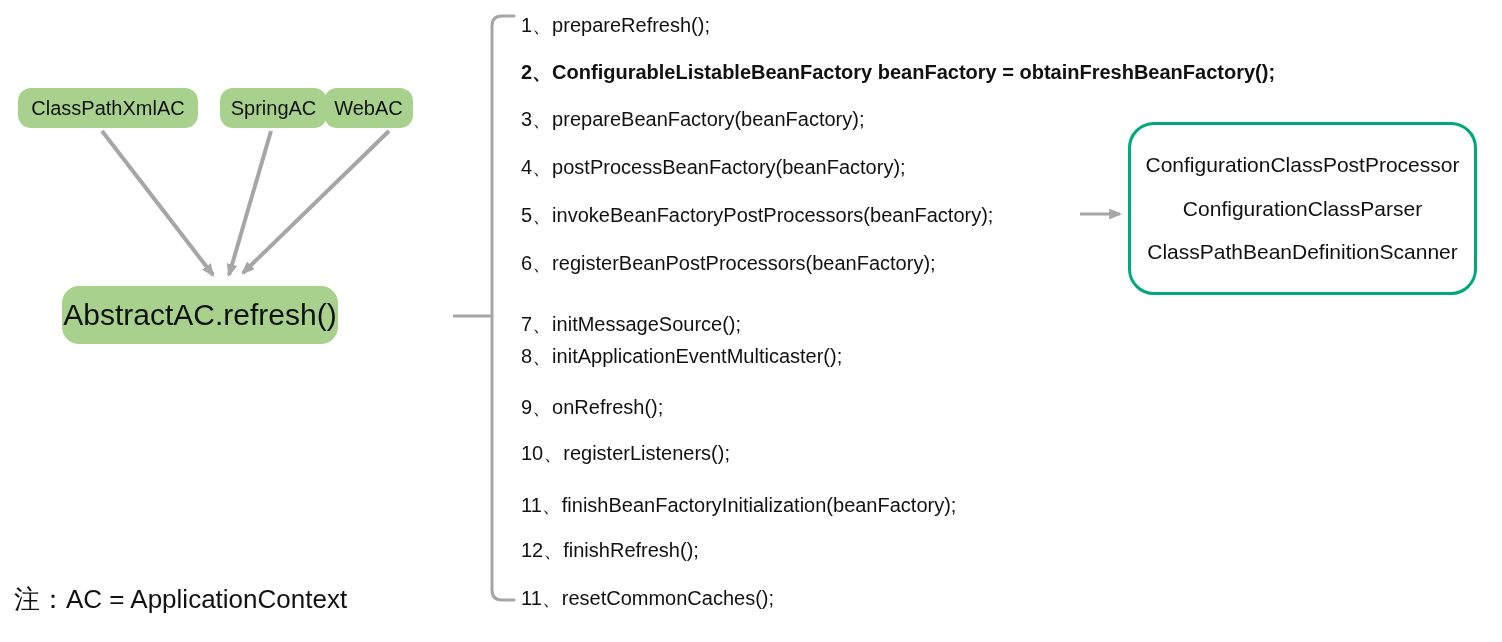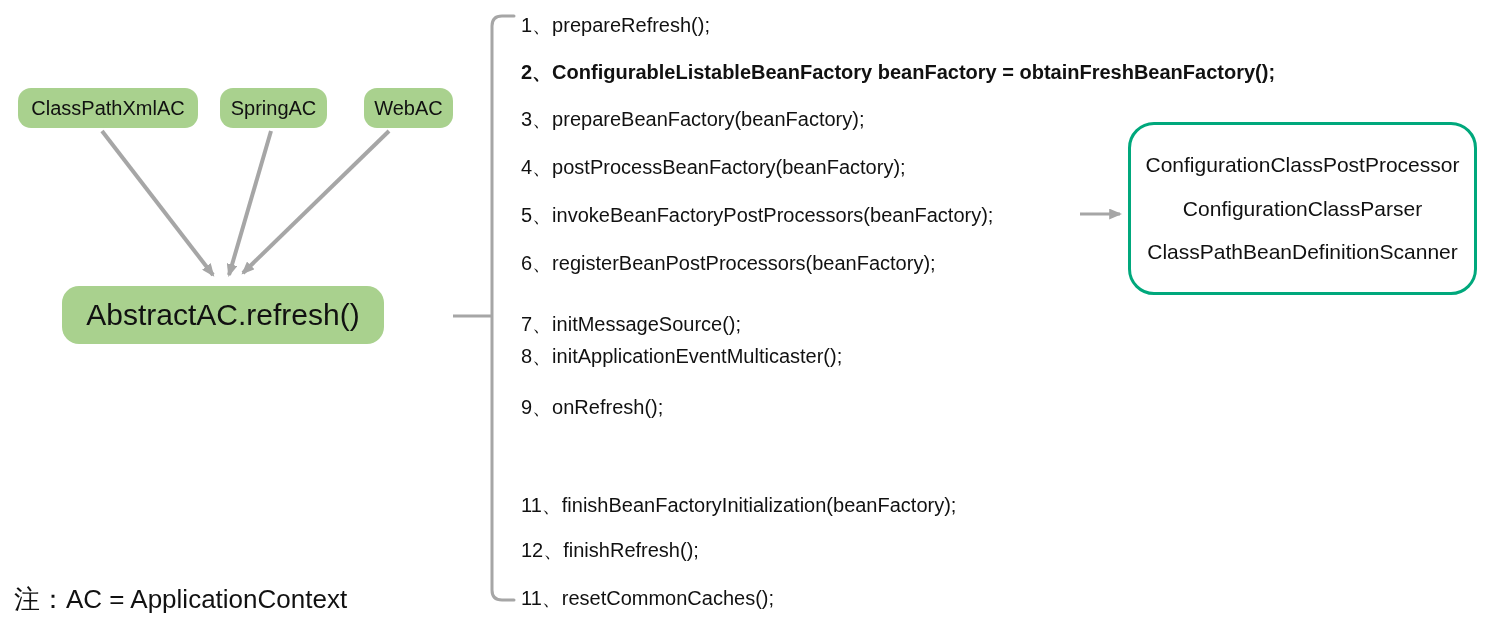--- a/index.html
+++ b/index.html
@@ -113,33 +113,34 @@
 
     <path class="arrow" d="M 514 16 L 502 16 Q 492 16 492 26 L 492 590 Q 492 600 502 600 L 514 600" stroke-width="3" stroke-linecap="round"></path>
 
     <line class="arrow" x1="1080" y1="214" x2="1120" y2="214" stroke-width="3" marker-end="url(#arrowhead)"></line>
   </svg>
 
   <div class="node small" style="left:18px;top:88px;width:180px;">ClassPathXmlAC</div>
 
   <div class="node small" style="left:220px;top:88px;width:107px;">SpringAC</div>
 
-  <div class="node small" style="left:364px;top:88px;width:89px;">WebAC</div>
+  <div class="node small" style="left:324px;top:88px;width:89px;">WebAC</div>
 
-  <div class="node big" style="left:62px;top:286px;width:322px;">AbstractAC.refresh()</div>
+  <div class="node big" style="left:62px;top:286px;width:276px;">AbstractAC.refresh()</div>
 
   <div class="step" style="top:10px;">1、prepareRefresh();</div>
   <div class="step" style="top:57px;font-weight:bold;">2、ConfigurableListableBeanFactory beanFactory = obtainFreshBeanFactory();</div>
   <div class="step" style="top:104px;">3、prepareBeanFactory(beanFactory);</div>
   <div class="step" style="top:152px;">4、postProcessBeanFactory(beanFactory);</div>
   <div class="step" style="top:200px;">5、invokeBeanFactoryPostProcessors(beanFactory);</div>
   <div class="step" style="top:248px;">6、registerBeanPostProcessors(beanFactory);</div>
   <div class="step" style="top:295px;margin-top:14px;">7、initMessageSource();</div>
   <div class="step" style="top:341px;">8、initApplicationEventMulticaster();</div>
   <div class="step" style="top:392px;">9、onRefresh();</div>
+  <div class="step" style="top:438px;">10、registerListeners();</div>
   <div class="step" style="top:490px;">11、finishBeanFactoryInitialization(beanFactory);</div>
   <div class="step" style="top:535px;">12、finishRefresh();</div>
   <div class="step" style="top:583px;">11、resetCommonCaches();</div>
 
   <div class="processor-box">
     <div class="processor-line">ConfigurationClassPostProcessor</div>
     <div class="processor-line">ConfigurationClassParser</div>
     <div class="processor-line">ClassPathBeanDefinitionScanner</div>
   </div>
 

